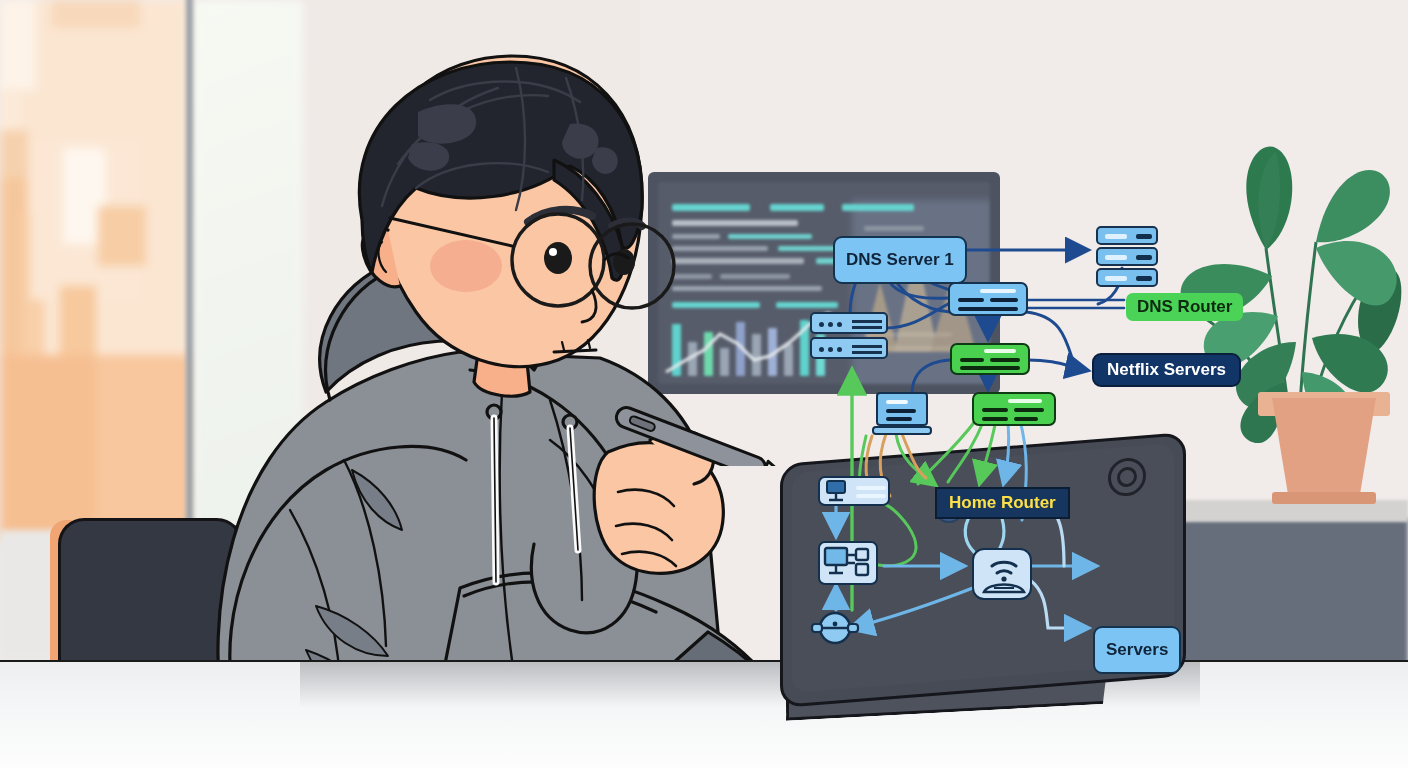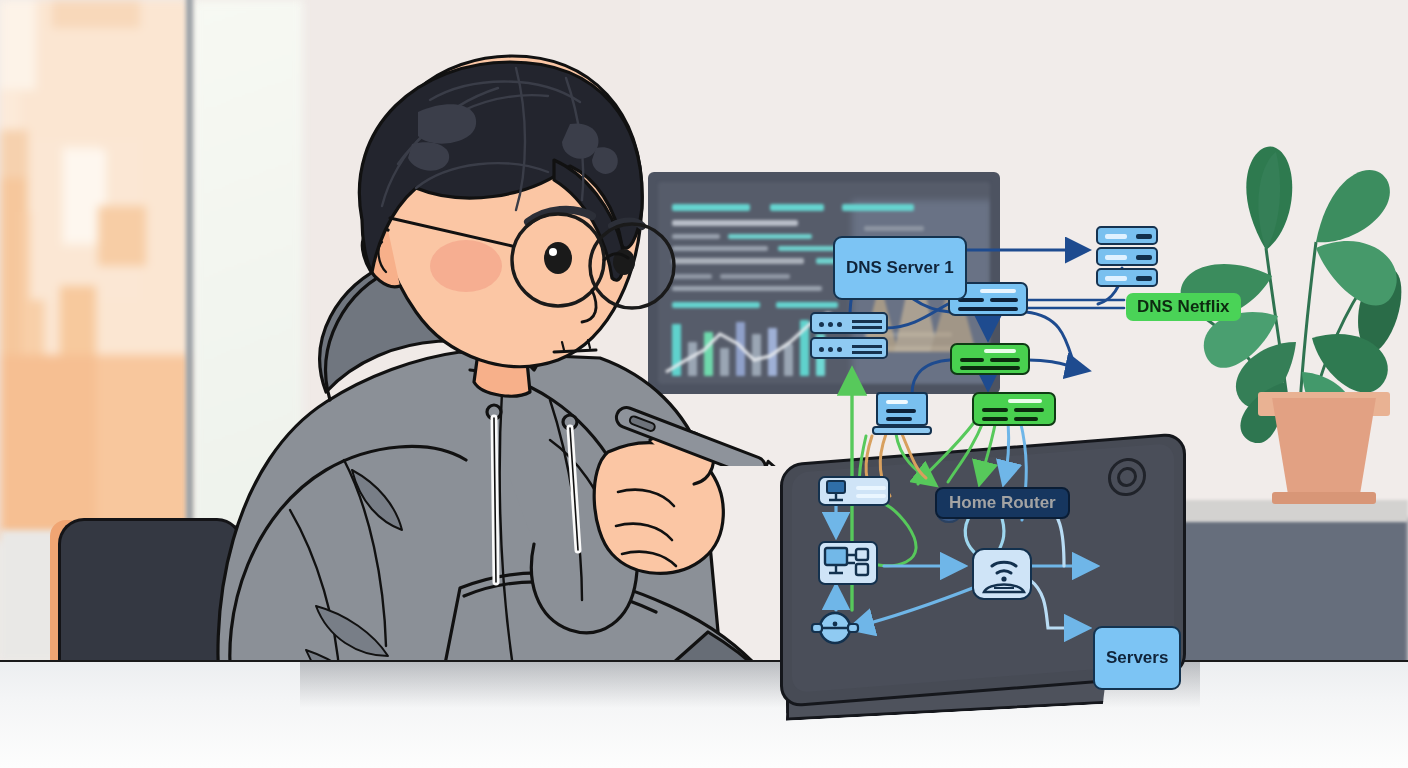--- a/index.html
+++ b/index.html
@@ -71,27 +71,27 @@
   .kickstand{position:absolute;left:786px;top:600px;width:330px;height:112px;
       background:#4e525c;border:3px solid #15171c;transform:skewY(-3deg);
       clip-path:polygon(2% 0,100% 4%,96% 100%,0 100%);}
   .kickstand-dark{position:absolute;left:786px;top:600px;width:66px;height:112px;
       background:#17181c;transform:skewY(-3deg);clip-path:polygon(0 0,100% 0,40% 100%,0 100%);}
 
   
   .diagram{position:absolute;left:0;top:0;width:1408px;height:768px;pointer-events:none;}
 
   .lbl-blue{background:#7cc4f4;color:#10243a;border:2.5px solid #14334f;
-            border-radius:9px;padding:20px 11px;font-size:17px;font-weight:600;}
+            border-radius:9px;padding:12px 11px;font-size:17px;font-weight:600;}
   .lbl-green{background:#4ad357;color:#0d2a10;border-radius:7px;padding:4px 11px;
             font-size:17px;font-weight:600;}
   .lbl-navy{background:#123567;color:#fff;border:2.5px solid #0b1f3d;
             border-radius:9px;padding:5px 13px;font-size:17px;font-weight:600;}
-  .lbl-navy2{background:#16365f;color:#a3a3a3;border:2px solid #0a1d35;
-            border-radius:8px;padding:4px 12px;font-size:17px;font-weight:600;}
+  .lbl-navy2{background:#16365f;color:#fde047;border:2px solid #0a1d35;
+            border-radius:0;padding:4px 12px;font-size:17px;font-weight:600;}
   .callout{background:#fff;color:#0d0d0d;border:2.5px solid #111;border-radius:11px;
             padding:5px 12px;font-size:18px;font-weight:600;}
 
   .svr{position:absolute;}
   .svr .unit{position:absolute;border:2.5px solid #16324f;border-radius:5px;}
 
   .green-box{position:absolute;background:#49d14f;border:2.5px solid #0f3b14;border-radius:7px;}
   .blue-box{position:absolute;background:#78c2f2;border:2.5px solid #15324f;border-radius:7px;}
 
   .icon-box{position:absolute;background:#cfe4f7;border:2.5px solid #13314e;border-radius:7px;}
@@ -491,21 +491,22 @@
       <circle cx="25" cy="18" r="15" fill="#8fcaf2" stroke="#13314e" stroke-width="2.6"></circle>
       <path d="M4 18 L46 18" stroke="#13314e" stroke-width="2.6"></path>
       <rect x="2" y="14" width="10" height="8" rx="3" fill="#8fcaf2" stroke="#13314e" stroke-width="2.2"></rect>
       <rect x="38" y="14" width="10" height="8" rx="3" fill="#8fcaf2" stroke="#13314e" stroke-width="2.2"></rect>
       <circle cx="25" cy="14" r="2.4" fill="#13314e"></circle>
     </svg>
   </div>
 
   <div class="lbl-blue" style="position:absolute;left:833px;top:236px;">DNS Server 1</div>
 
-  <div class="lbl-green" style="position:absolute;left:1126px;top:293px;">DNS Netflix</div>
-
+  <div class="lbl-green" style="position:absolute;left:1126px;top:293px;">DNS Router</div>
+
+  <div class="lbl-navy" style="position:absolute;left:1092px;top:353px;">Netflix Servers</div>
 
   <div class="lbl-navy2" style="position:absolute;left:935px;top:487px;">Home Router</div>
 
   <div class="lbl-blue" style="position:absolute;left:1093px;top:626px;">Servers</div>
 
 
 </div>
 
 </body></html>

